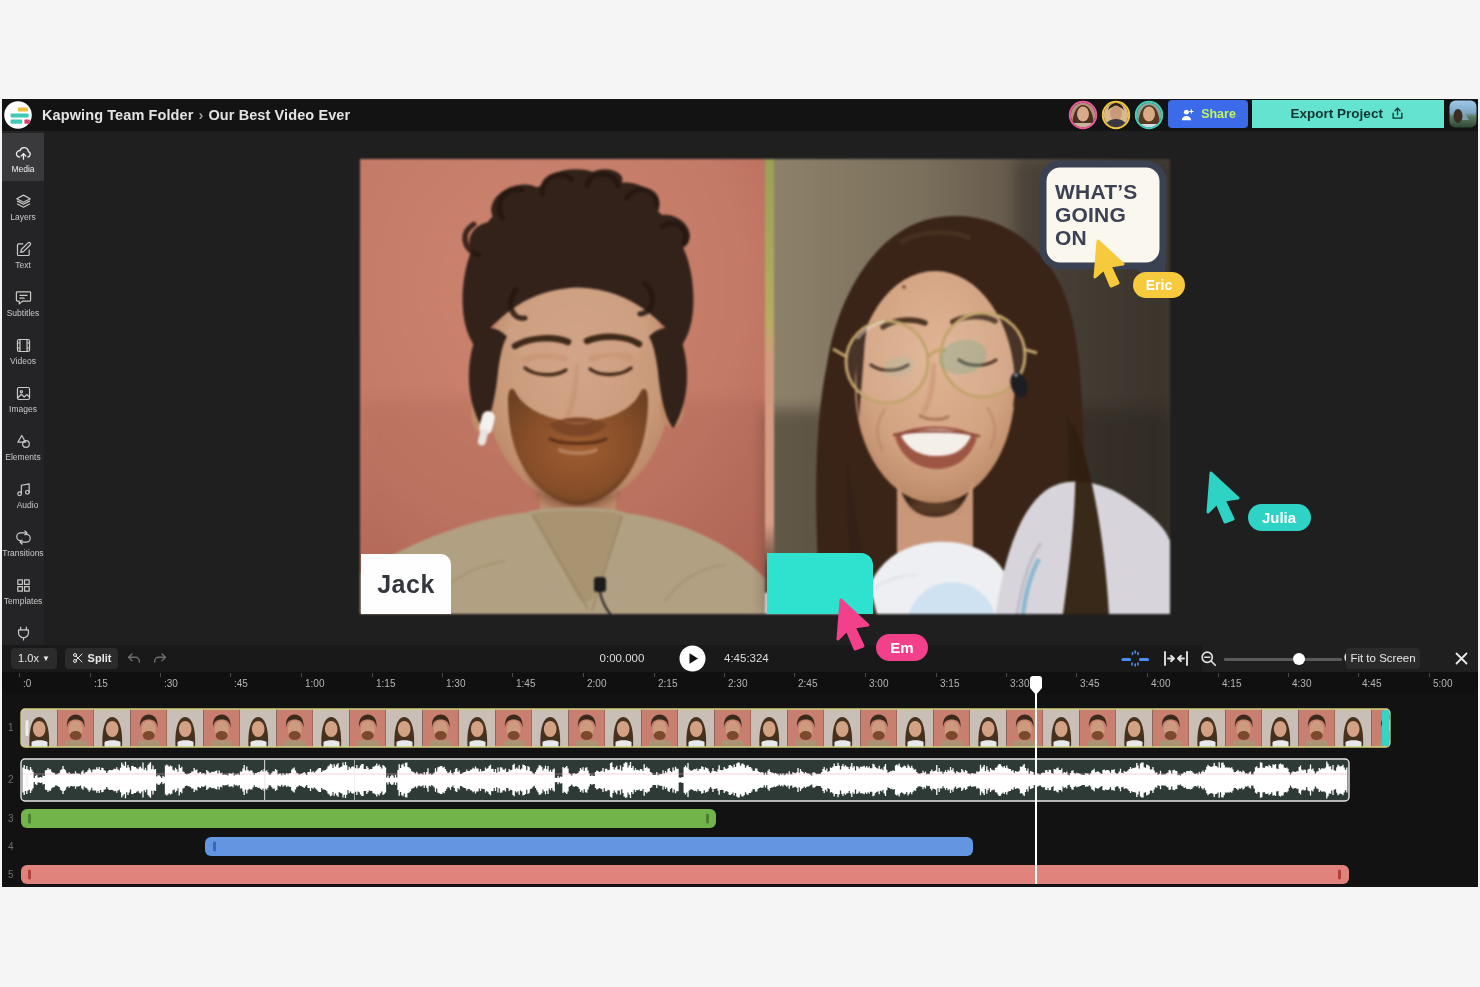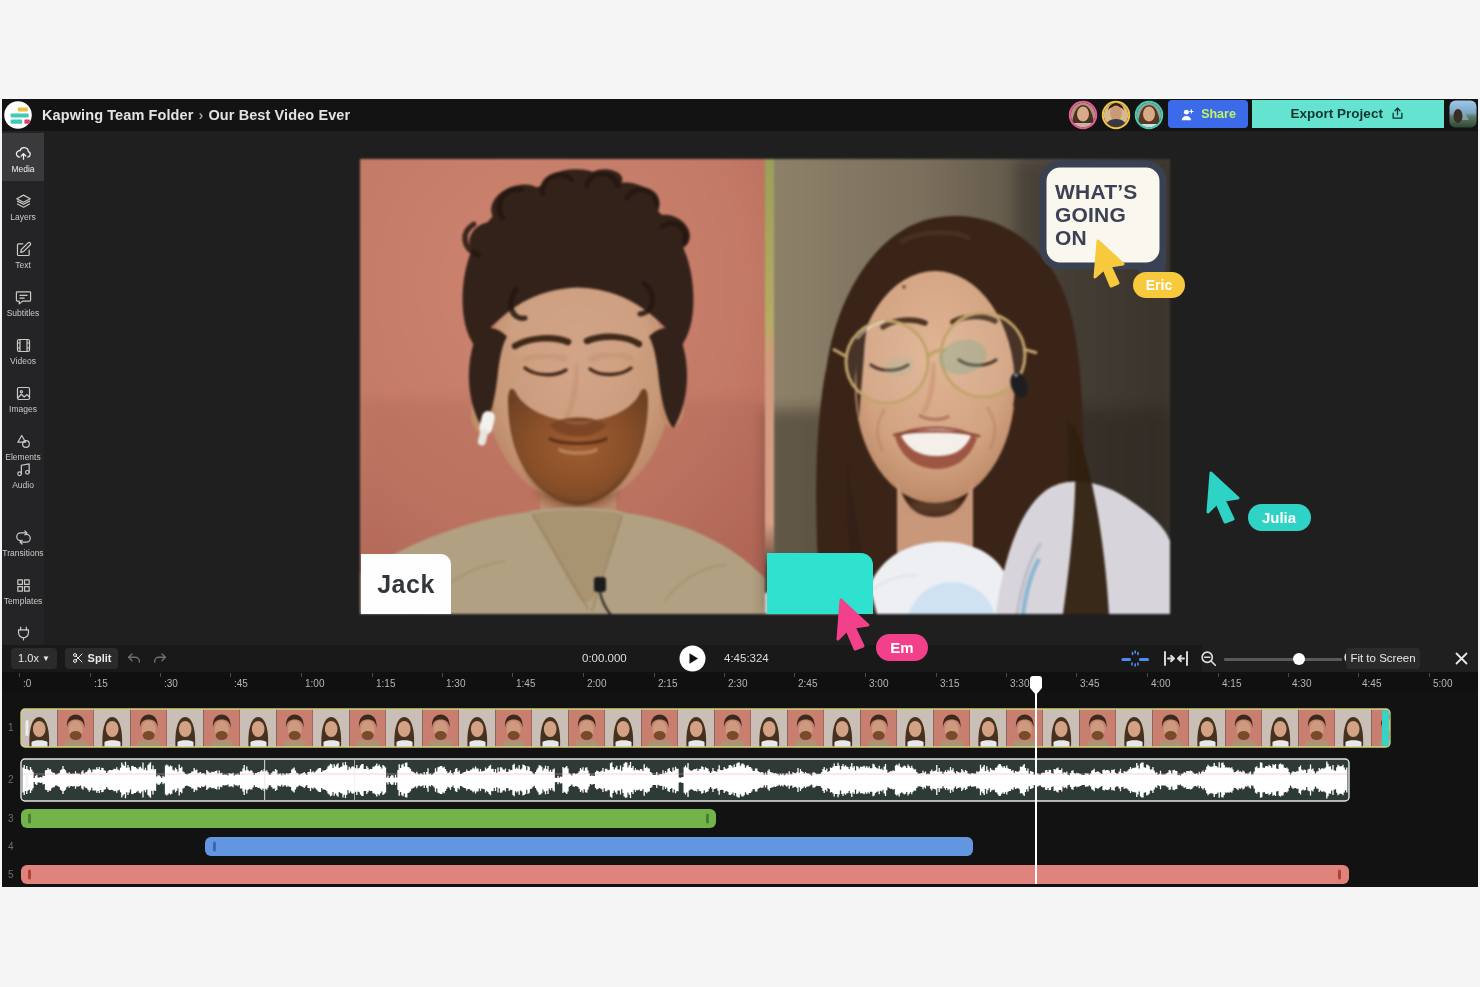--- a/index.html
+++ b/index.html
@@ -162,21 +162,21 @@
         </svg>
       <div class="lbl">Images</div>
     </div>
     <div class="sbitem" style="top:290px;">
       <svg width="17" height="17" viewBox="0 0 24 24" fill="none" stroke="#c9c9c9" stroke-width="1.7" stroke-linecap="round" stroke-linejoin="round">
           <path d="M9.5 3.5 4 13h11z"></path>
           <circle cx="15.5" cy="15.5" r="4.7"></circle>
         </svg>
       <div class="lbl">Elements</div>
     </div>
-    <div class="sbitem" style="top:318px;">
+    <div class="sbitem" style="top:338px;padding-left:9px;">
       <svg width="17" height="17" viewBox="0 0 24 24" fill="none" stroke="#c9c9c9" stroke-width="1.7" stroke-linecap="round" stroke-linejoin="round">
           <path d="M9 18V6l11-2v12"></path>
           <circle cx="6.5" cy="18" r="2.6"></circle>
           <circle cx="17.5" cy="16" r="2.6"></circle>
         </svg>
       <div class="lbl">Audio</div>
     </div>
     <div class="sbitem" style="top:386px;">
       <svg width="17" height="17" viewBox="0 0 24 24" fill="none" stroke="#c9c9c9" stroke-width="1.7" stroke-linecap="round" stroke-linejoin="round">
           <path d="M16.5 5.5H8a5.5 5.5 0 0 0 0 11"></path>
@@ -419,21 +419,21 @@
           <path d="M8.5 8.5 20 20M8.5 15.5 20 4M13 13l2 2"></path>
         </svg>Split</div>
     <svg class="abs" style="left:124px;top:6px;" width="16" height="14" viewBox="0 0 24 20" fill="none" stroke="#6e6e6e" stroke-width="2.2" stroke-linecap="round" stroke-linejoin="round">
         <path d="M9 4 4 9l5 5"></path>
         <path d="M4 9h10a6 6 0 0 1 6 6v1"></path>
       </svg>
     <svg class="abs" style="left:150px;top:6px;" width="16" height="14" viewBox="0 0 24 20" fill="none" stroke="#6e6e6e" stroke-width="2.2" stroke-linecap="round" stroke-linejoin="round">
         <path d="m15 4 5 5-5 5"></path>
         <path d="M20 9H10a6 6 0 0 0-6 6v1"></path>
       </svg>
-    <div class="abs" style="left:580px;top:0;width:80px;height:27px;line-height:27px;text-align:left;color:#dedede;font-size:11.5px;">0:00.000</div>
+    <div class="abs" style="left:580px;top:0;width:80px;height:27px;line-height:27px;text-align:center;color:#dedede;font-size:11.5px;">0:00.000</div>
     <svg class="abs" style="left:677px;top:0px;" width="27" height="27" viewBox="0 0 27 27">
         <circle cx="13.5" cy="13.5" r="13" fill="#fff"></circle>
         <path d="M10.5 8.2 19 13.5l-8.5 5.3z" fill="#111"></path>
       </svg>
     <div class="abs" style="left:722px;top:0;width:80px;height:27px;line-height:27px;color:#dedede;font-size:11.5px;">4:45:324</div>
     <svg class="abs" style="left:1118px;top:4px;" width="32" height="19" viewBox="0 0 32 19">
         <g stroke="#4d8df0" stroke-width="3.2" stroke-linecap="round">
           <path d="M3 10.5h6.5M20.5 10.5h7"></path>
         </g>
         <g stroke="#4d8df0" stroke-width="1.6" stroke-linecap="round">

